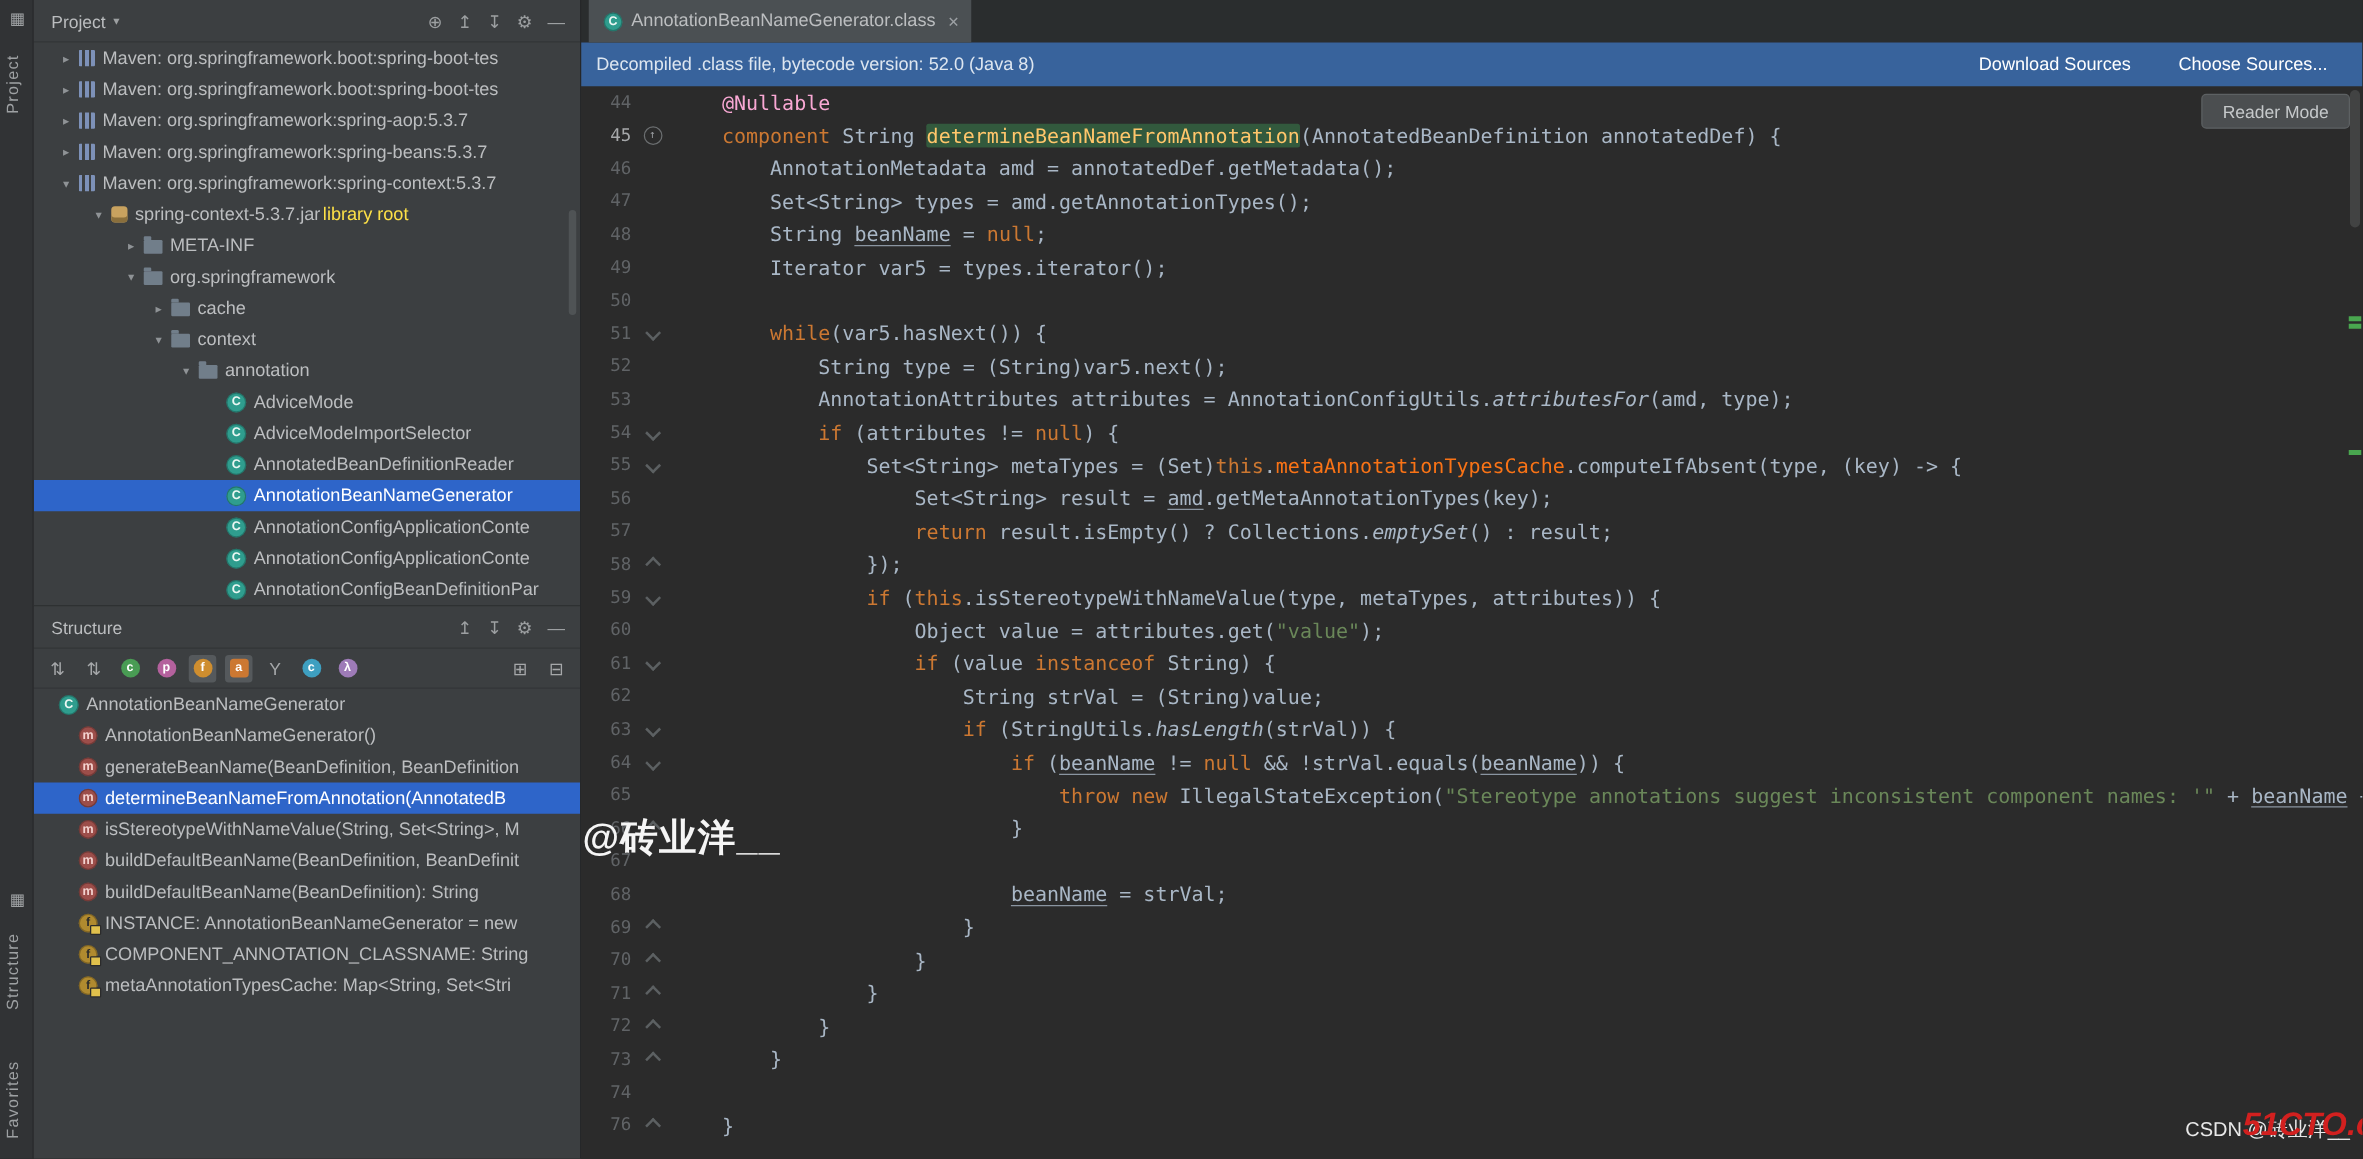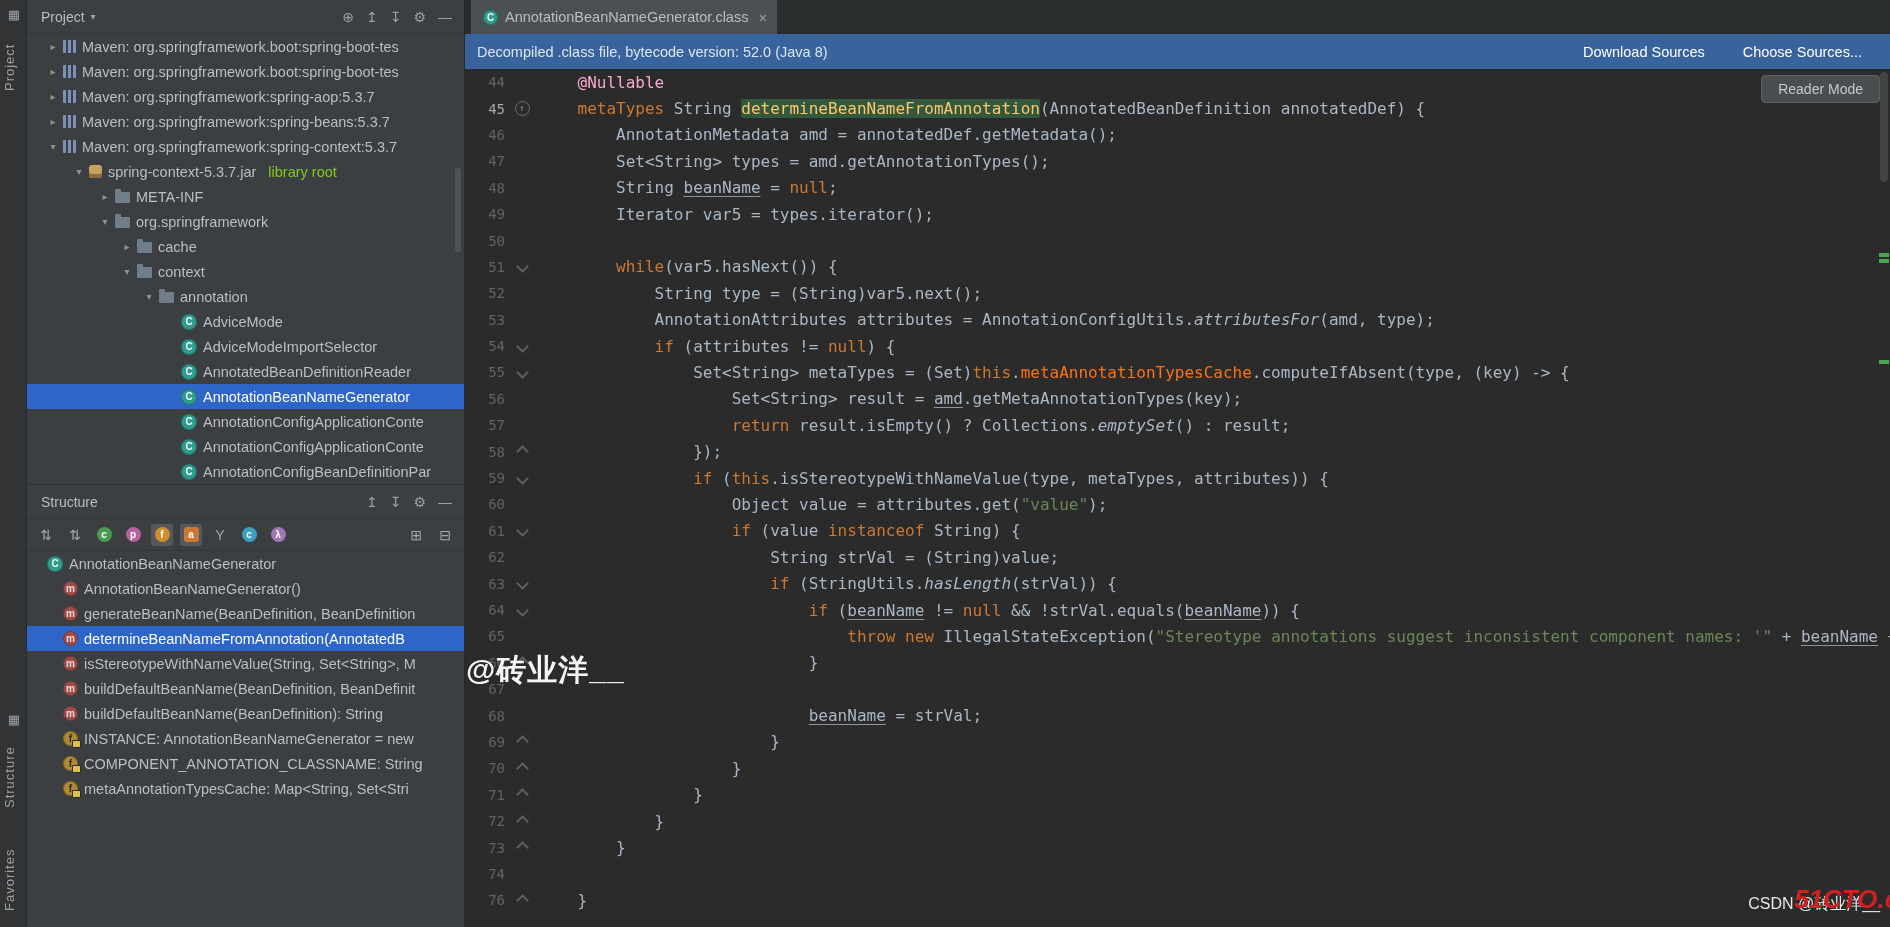--- a/index.html
+++ b/index.html
@@ -21,21 +21,21 @@
   .ph-icons{margin-left:auto;display:flex;gap:12px;padding-right:12px}
   .ph-icons .hic{color:#9da0a2;font-size:14px;cursor:pointer;line-height:16px}
   .tree{overflow:hidden}
   #project-tree{height:450px;position:relative}
   #structure-tree{height:250px}
   .trow{height:25px;display:flex;align-items:center;white-space:nowrap;overflow:hidden;
         color:#bcbec0;font-size:14.5px;cursor:pointer}
   .trow.sel{background:#2e65c9;color:#fff}
   .chev{flex:none;width:16px;color:#8f9396;font-size:10px;text-align:center}
   .lbl{margin-left:6px}
-  .sub{color:#84cc16;margin-left:12px}
+  .sub{color:#fde047;margin-left:2px}
 
   
   .ic{flex:none;margin-left:2px}
   .ic-maven{width:13px;height:13px;border-radius:1px;
             background:repeating-linear-gradient(90deg,#7d91b8 0 3px,rgba(0,0,0,0) 3px 5px)}
   .ic-jar{width:13px;height:13px;border-radius:3px;background:#c8a25f;box-shadow:inset 0 -4px 0 #8a6f3c}
   .ic-folder{width:15px;height:11px;background:#717e8a;border-radius:1px;position:relative;margin-top:2px}
   .ic-folder::before{content:"";position:absolute;top:-3px;left:0;width:6px;height:3px;background:#717e8a;border-radius:1px 1px 0 0}
   .ic-round{width:16px;height:16px;border-radius:50%;display:flex;align-items:center;justify-content:center;
             font-size:10px;font-weight:bold}
@@ -310,21 +310,21 @@
       <div class="crow">
         <span class="ln">44</span>
         <span class="gut"></span>
         <pre class="cpre"><span class="tk-d">    </span><span class="tk-an">@Nullable</span></pre>
       </div>
       <div class="crow">
         <span class="ln cur">45</span>
         <span class="gut">
           <span class="g-ov">↑</span>
         </span>
-        <pre class="cpre"><span class="tk-d">    </span><span class="tk-k">metaTypes</span><span class="tk-d"> String </span><span class="tk-mh">determineBeanNameFromAnnotation</span><span class="tk-d">(AnnotatedBeanDefinition annotatedDef) {</span></pre>
+        <pre class="cpre"><span class="tk-d">    </span><span class="tk-k">component</span><span class="tk-d"> String </span><span class="tk-mh">determineBeanNameFromAnnotation</span><span class="tk-d">(AnnotatedBeanDefinition annotatedDef) {</span></pre>
       </div>
       <div class="crow">
         <span class="ln">46</span>
         <span class="gut"></span>
         <pre class="cpre"><span class="tk-d">        AnnotationMetadata amd = annotatedDef.getMetadata();</span></pre>
       </div>
       <div class="crow">
         <span class="ln">47</span>
         <span class="gut"></span>
         <pre class="cpre"><span class="tk-d">        Set&lt;String&gt; types = amd.getAnnotationTypes();</span></pre>

